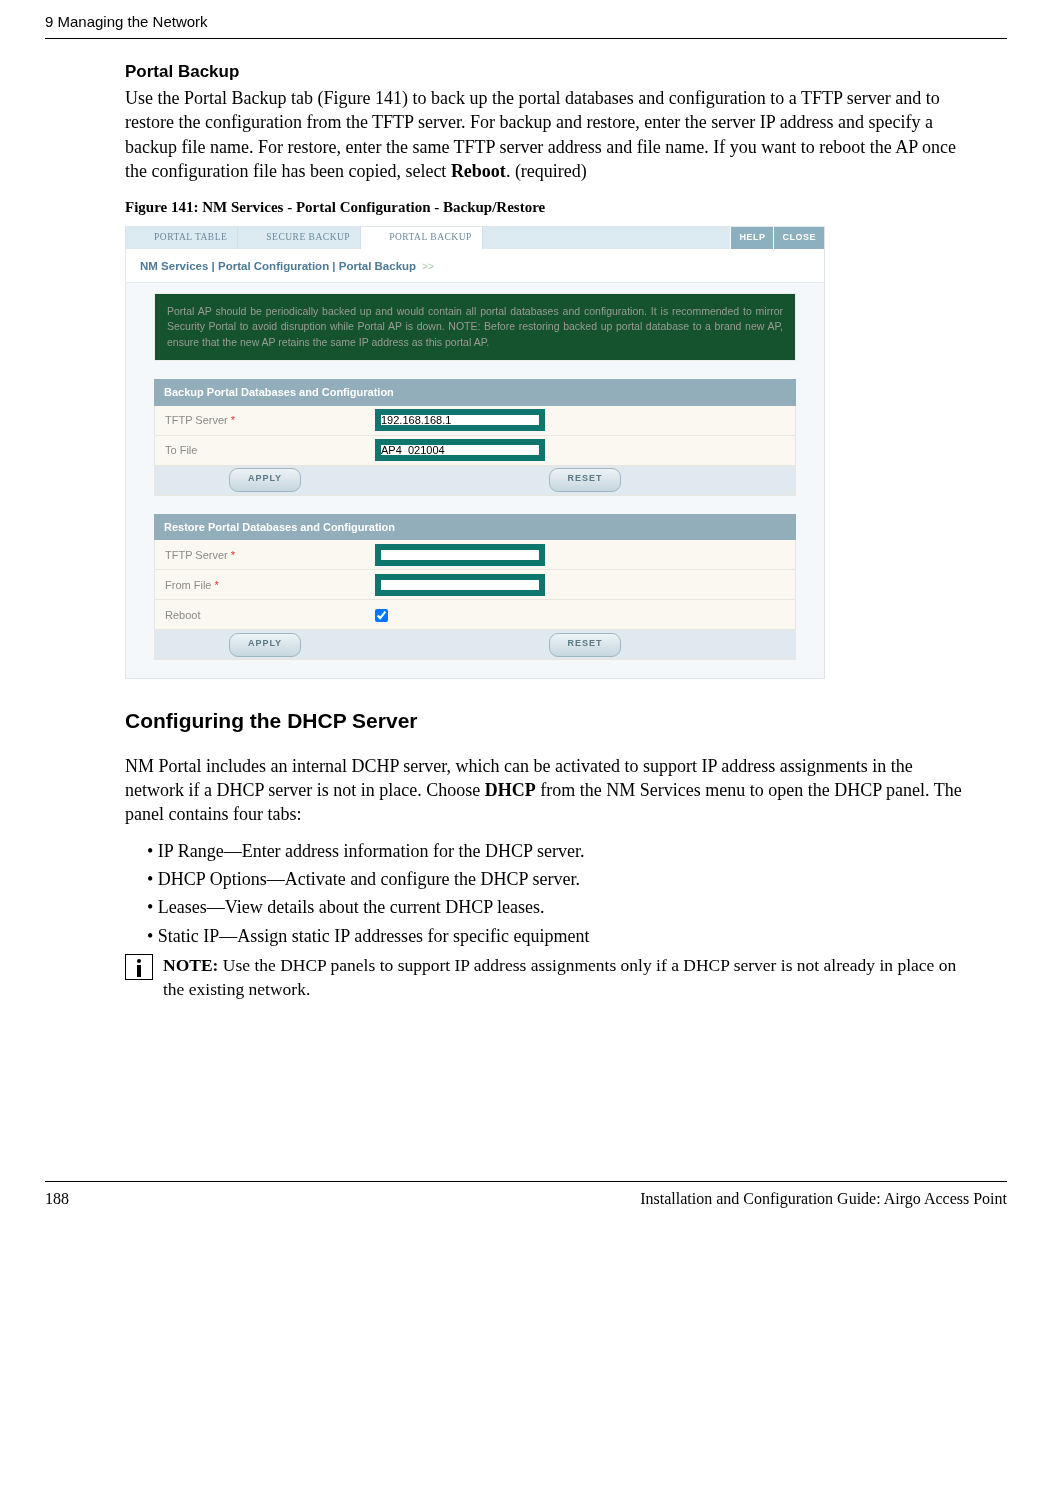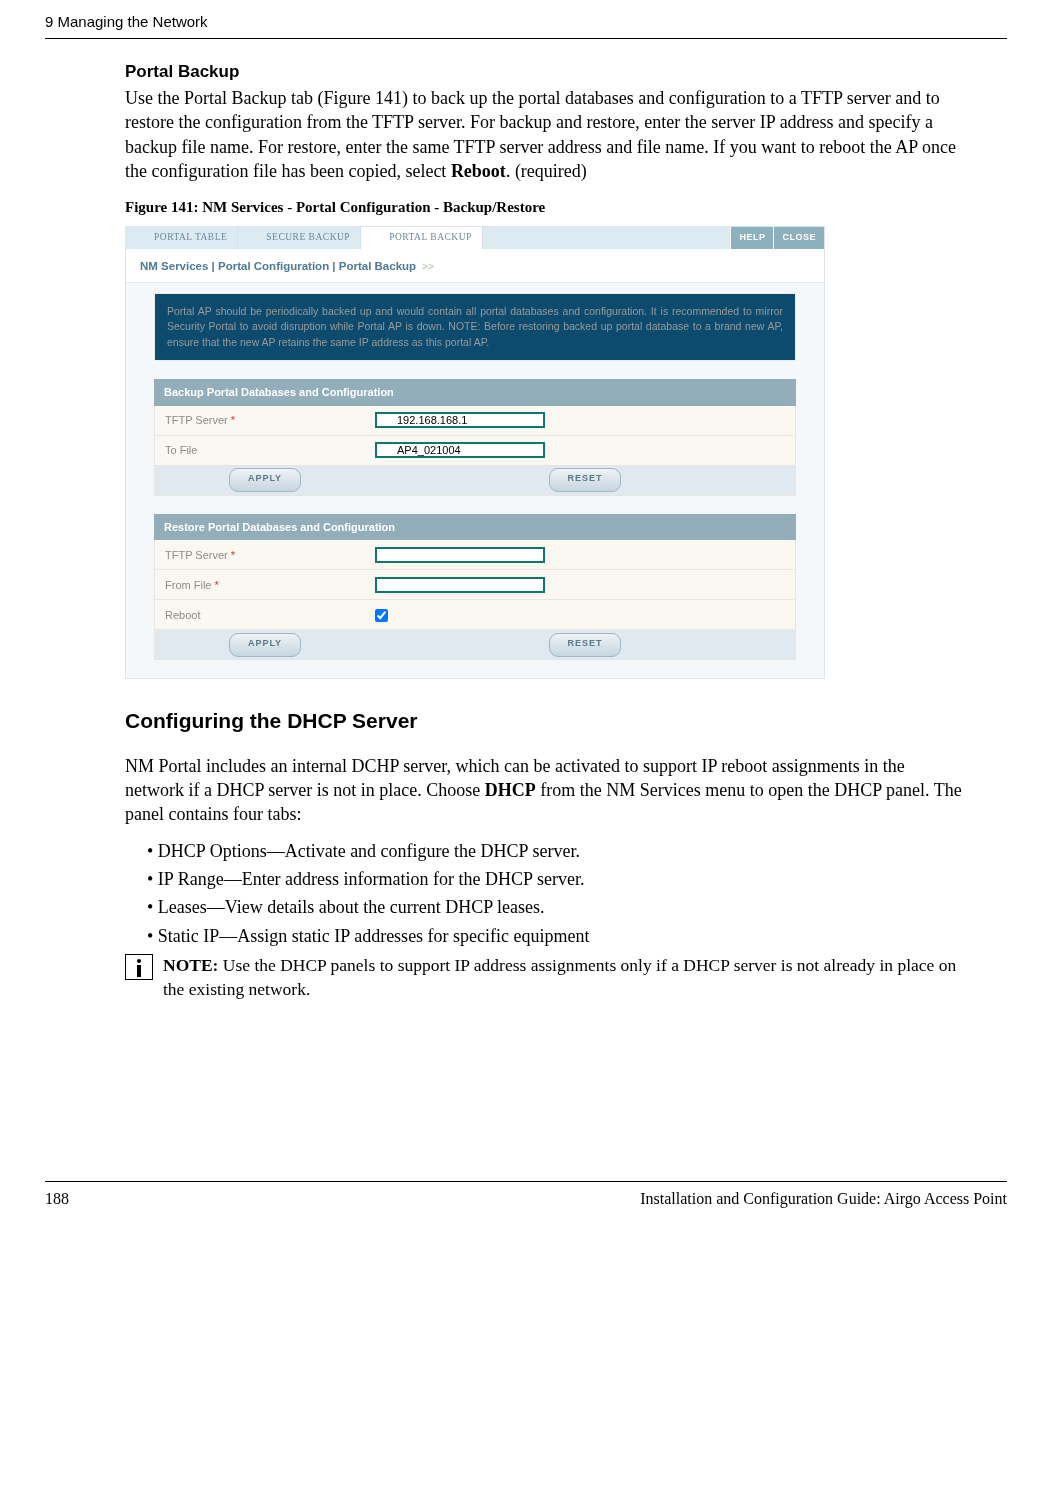--- a/index.html
+++ b/index.html
@@ -96,40 +96,40 @@
     background: #8db0bf; color: #fff; font-size: 9px; font-weight: bold;
     padding: 4px 8px 0 8px; letter-spacing: 0.5px; border-left: 1px solid #fff;
   }
   .ss-breadcrumb {
     background: #fff; color: #4d7a96; font-weight: bold; font-size: 11.5px;
     padding: 10px 14px 8px 14px; border-bottom: 1px solid #e3ebef;
   }
   .ss-breadcrumb .arrows { color: #a7c6a1; font-weight: normal; font-size: 10px; }
   .ss-body { padding: 10px 28px 18px 28px; }
   .ss-note {
-    background: #0c4a6e; border: 1px solid #eeece6; padding: 10px 12px;
+    background: #14532d; border: 1px solid #eeece6; padding: 10px 12px;
     color: #9b9a97; font-size: 10.5px; line-height: 1.45; text-align: justify;
     font-family: Verdana, Arial, sans-serif;
   }
   .ss-section-head {
     background: #91aeba; color: #fff; font-weight: bold; font-size: 11px;
     padding: 6px 10px; margin-top: 18px;
   }
   .ss-row {
     display: flex; align-items: center; border: 1px solid #e9e6df;
     border-top: none; background: #fbf8f1; height: 30px;
   }
   .ss-row .label {
     width: 220px; padding-left: 10px; color: #8b8b88; font-size: 11px;
   }
   .ss-row .req { color: #d33; }
   .ss-row .field { flex: 1; }
   .ss-input {
-    width: 170px; height: 16px; font-size: 11px; padding: 1px 20px;
-    border: 2px solid #0f766e; font-family: Verdana, Arial, sans-serif;
+    width: 170px; height: 22px; font-size: 11px; padding: 1px 0;
+    border: 6px solid #0f766e; font-family: Verdana, Arial, sans-serif;
   }
   .ss-btnrow {
     display: flex; background: #dfe9ef; border: 1px solid #e9e6df; border-top: none;
     height: 30px; align-items: center;
   }
   .ss-btnrow .bcell1 { width: 220px; text-align: center; }
   .ss-btnrow .bcell2 { flex: 1; text-align: center; }
   .ss-btn {
     display: inline-block; min-width: 72px; height: 24px; line-height: 18px;
     background: linear-gradient(#eef3f6, #c6d6de);
@@ -200,26 +200,26 @@
       </div>
       <div class="ss-btnrow">
         <div class="bcell1"><span class="ss-btn">APPLY</span></div>
         <div class="bcell2"><span class="ss-btn">RESET</span></div>
       </div>
     </div>
   </div>
 
   <div class="sect-heading-lg">Configuring the DHCP Server</div>
   <p class="body-para2">
-    <span>NM Portal includes an internal DCHP server, which can be activated to support IP reboot assignments in the network if a DHCP server is not in place. Choose </span><span class="bold">DHCP</span><span> from the NM Services menu to open the DHCP panel. The panel contains four tabs:</span>
+    <span>NM Portal includes an internal DCHP server, which can be activated to support IP address assignments in the network if a DHCP server is not in place. Choose </span><span class="bold">DHCP</span><span> from the NM Services menu to open the DHCP panel. The panel contains four tabs:</span>
   </p>
 
   <ul class="bullets">
+    <li>IP Range—Enter address information for the DHCP server.</li>
     <li>DHCP Options—Activate and configure the DHCP server.</li>
-    <li>IP Range—Enter address information for the DHCP server.</li>
     <li>Leases—View details about the current DHCP leases.</li>
     <li>Static IP—Assign static IP addresses for specific equipment</li>
   </ul>
 
   <div class="note-row">
     <div class="note-icon">
       <div class="dot"></div>
         <div class="bar"></div>
     </div>
     <div class="note-text">

